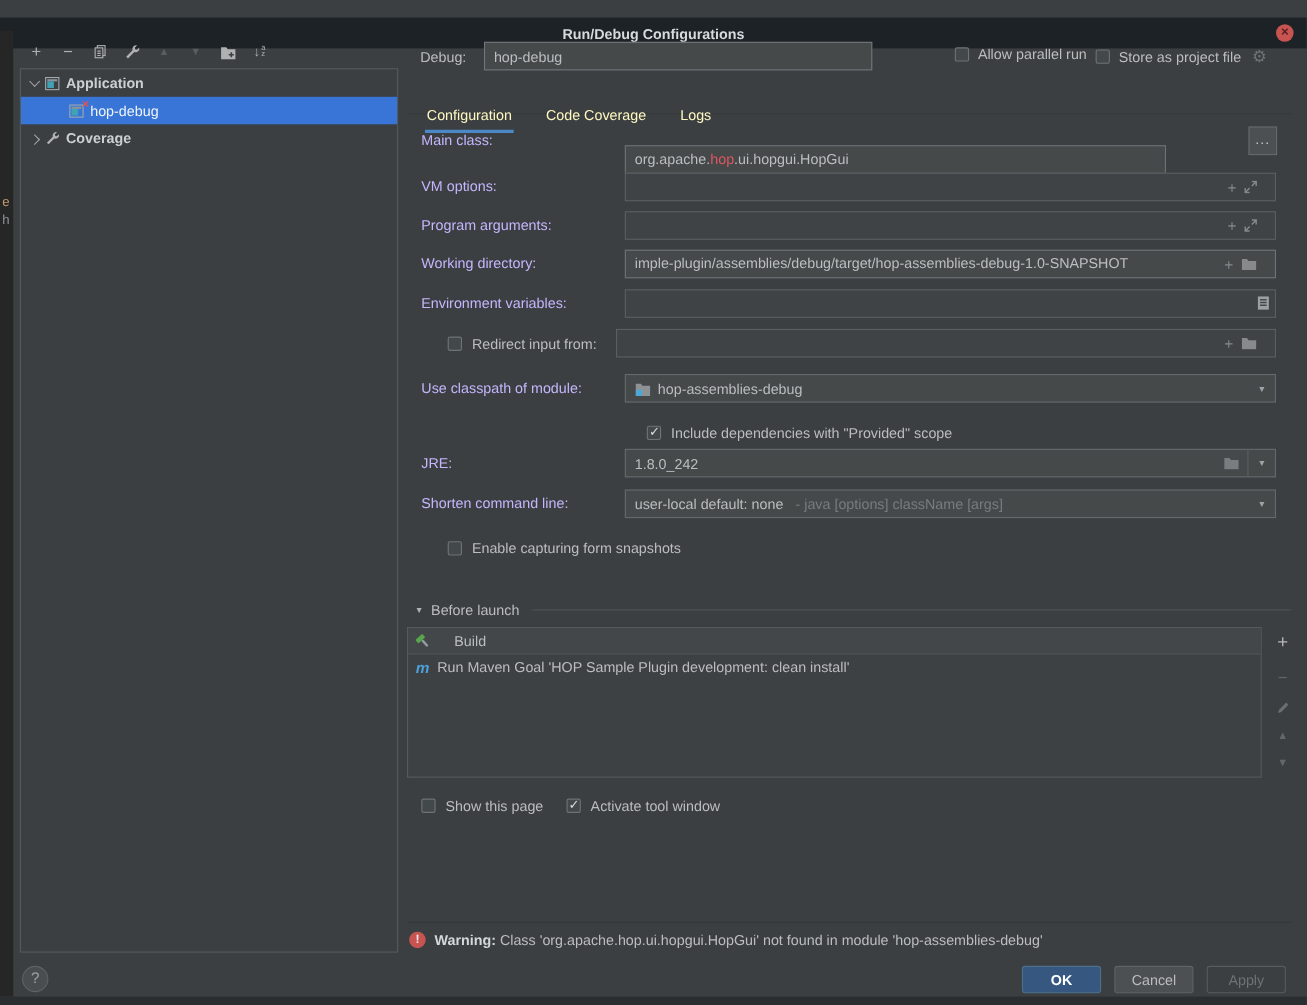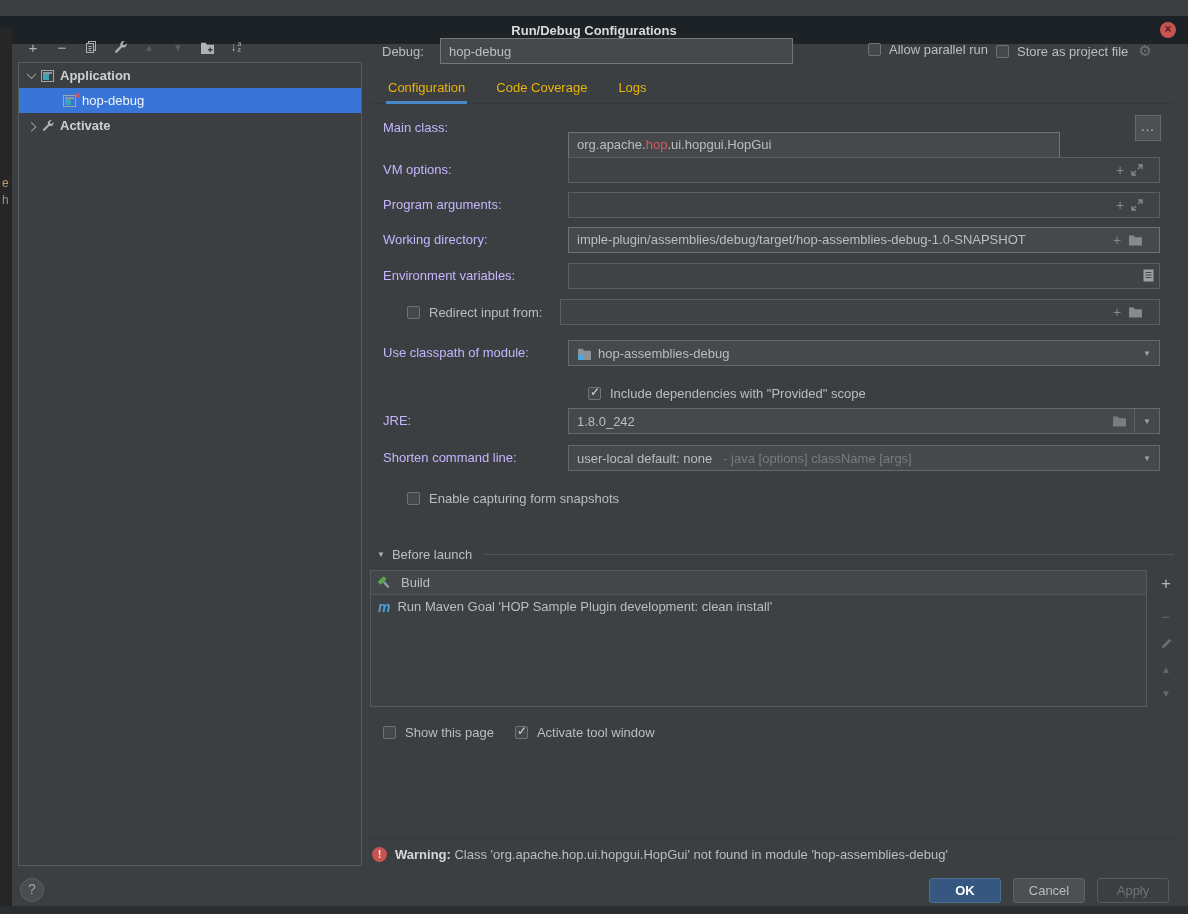--- a/index.html
+++ b/index.html
@@ -51,21 +51,21 @@
   .hcb { position:absolute; top:14px; display:flex; align-items:center; gap:8px; }
   .hcb.parallel { left:460px;padding-left:38px; } .hcb.store { left:626px; }
   .cb { width:13px; height:13px; border:1px solid #6F7375; border-radius:2px; background:#43494B;
         position:relative; flex:none; cursor:pointer; }
   .cb .mark { position:absolute; left:1px; top:-3px; font-size:12px; color:#D6D9DB; display:none; }
   .cb.checked .mark { display:block; }
   .gear { color:#6E7376; font-size:15px; margin-left:2px; }
   
   .tabs { position:absolute; left:0; top:47px; right:14px; height:29px; border-bottom:1px solid #36393B;
           display:flex; padding-left:16px; gap:27px; }
-  .tab { height:29px; line-height:25px; padding:0 2px; cursor:pointer; color:#eab308; }
+  .tab { height:29px; line-height:25px; padding:0 2px; cursor:pointer; color:#fef9c3;margin-top:17px; }
   .tab.active { box-shadow:inset 0 -3px 0 #4A88C7; }
   
   .ffield { position:absolute; left:198px; width:592px; height:26px; background:#3F4345;
     border:1px solid #5A5F61; color:#BCBEC0; padding:0 8px; font:inherit; outline:none;
     line-height:24px; white-space:nowrap; overflow:hidden; }
   .ffield.lit { background:#45494A; border-color:#6E7375; }
   .combo { position:absolute; left:198px; width:592px; height:26px; background:#45494A;
     border:1px solid #646A6C; display:flex; align-items:center; padding:0 8px; gap:6px; cursor:pointer; }
   .combo .arrow { position:absolute; right:8px; font-size:8px; color:#A0A4A6; }
   .infield-icons { position:absolute; display:flex; align-items:center; gap:7px; }
@@ -74,21 +74,21 @@
     border:1px solid #646A6C; color:#C3C6C8; text-align:center; line-height:22px; letter-spacing:1px; cursor:pointer; }
   .err { color:#DB5860; }
   .hint { color:#787C7F; margin-left:5px; }
   .jre-div { position:absolute; right:24px; top:0; bottom:0; width:1px; background:#5A5F61; }
   .fcb { position:absolute; display:flex; align-items:center; gap:9px;padding-left:20px; }
   
   .bl-header { position:absolute; left:7px; top:519px; right:14px; display:flex; align-items:center; gap:7px; }
   .bl-tri { font-size:8px; color:#AFB1B3; }
   .bl-line { flex:1; height:1px; background:#515456; margin-left:5px; }
   .bl-list { position:absolute; left:0; top:542px; width:777px; height:137px; border:1px solid #565A5C; background:#3E4143; }
-  .bl-row1 { height:24px; background:#43474A; border-bottom:1px solid #515456; display:flex; align-items:center; gap:9px; padding-left:6px; }
+  .bl-row1 { height:24px; background:#43474A; border-bottom:1px solid #515456; display:flex; align-items:center; gap:21px; padding-left:6px; }
   .bl-row2 { height:23px; display:flex; align-items:center; gap:7px; padding-left:7px; }
   .maven-m { color:#4D9FD8; font-weight:bold; font-style:italic; font-size:14px; line-height:12px; }
   .bl-tools { position:absolute; left:784px; top:542px; width:24px; display:flex; flex-direction:column; align-items:center; }
   .bl-tools .tbi { height:auto; }
   .bl-tools .t-plus { margin-top:4px; color:#B4B6B8; font-size:17px; }
   .bl-tools .t-minus { margin-top:14px; color:#63676A; font-size:15px; }
   .bl-tools .t-pen { margin-top:12px; }
   .bl-tools .t-up { margin-top:14px; color:#63676A; font-size:10px; }
   .bl-tools .t-down { margin-top:13px; color:#63676A; font-size:10px; }
   
@@ -173,21 +173,21 @@
       </span>
       <span class="lbl2">hop-debug</span>
     </div>
     <div class="tree-row">
       <span class="chev right"></span>
       <span>
         <svg width="13" height="13" viewBox="0 0 16 16">
             <path d="M13.3 1.4a4 4 0 0 0-4.7 5.2L2 13.2 3.8 15l6.6-6.6a4 4 0 0 0 5.2-4.7l-2.4 2.4-1.8-.5-.5-1.8z" fill="#AFB1B3"></path>
           </svg>
       </span>
-      <span class="lbl">Activate</span>
+      <span class="lbl">Coverage</span>
     </div>
   </div>
 </div>
 
 <div class="main">
 
   <span class="name-label">Debug:</span>
   <input class="name-input" value="hop-debug" style="">
   <div class="hcb parallel">
     <span class="cb"></span>

